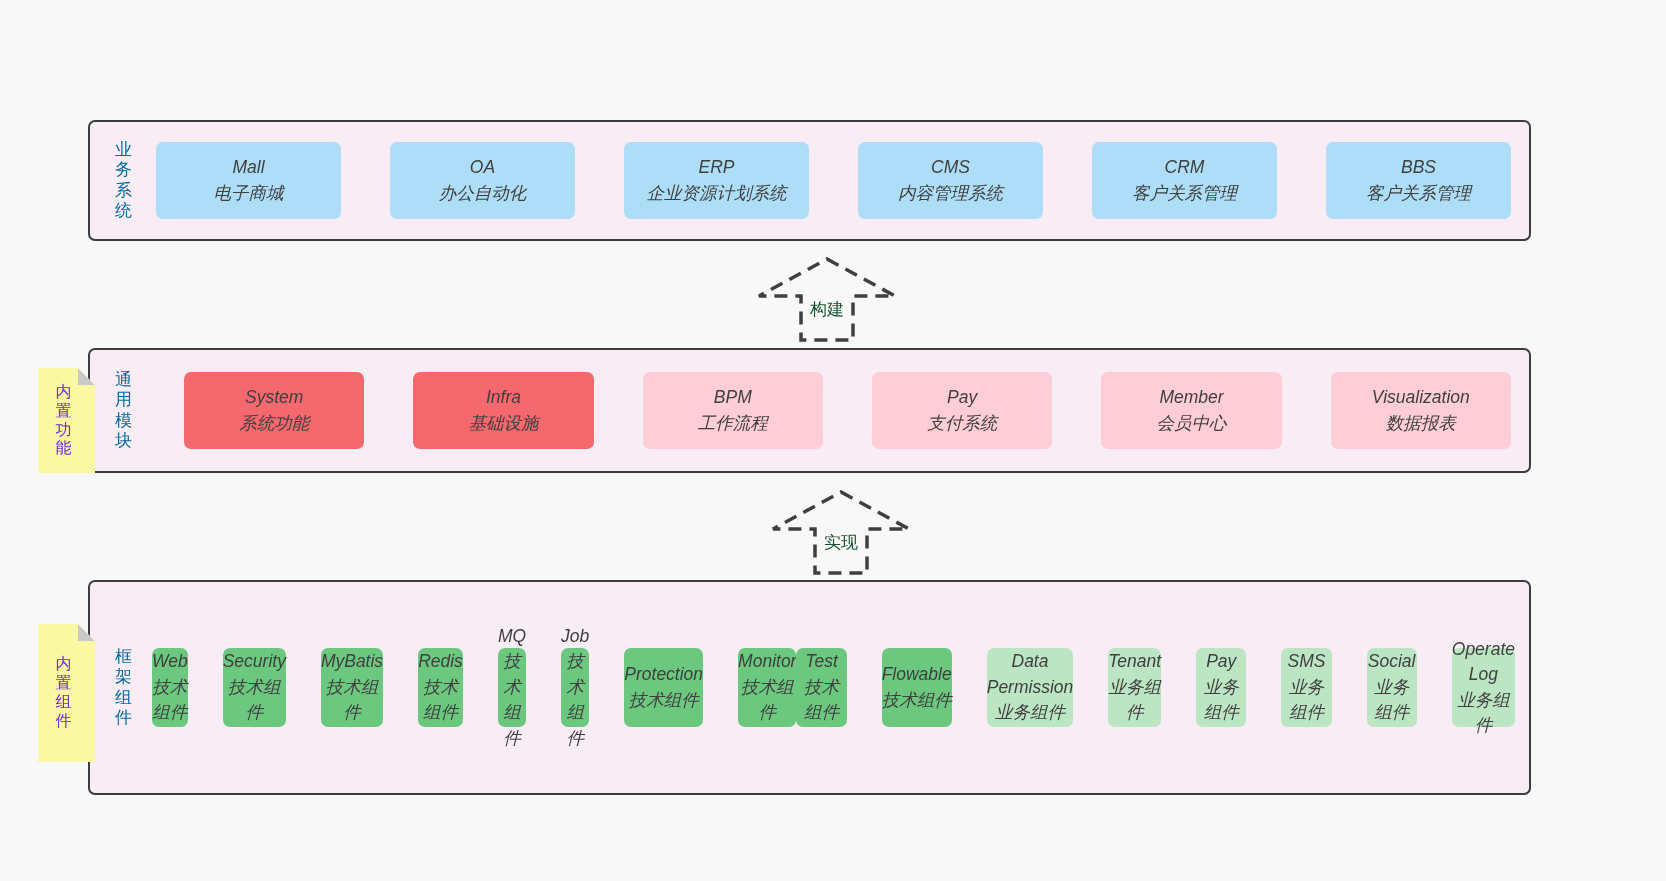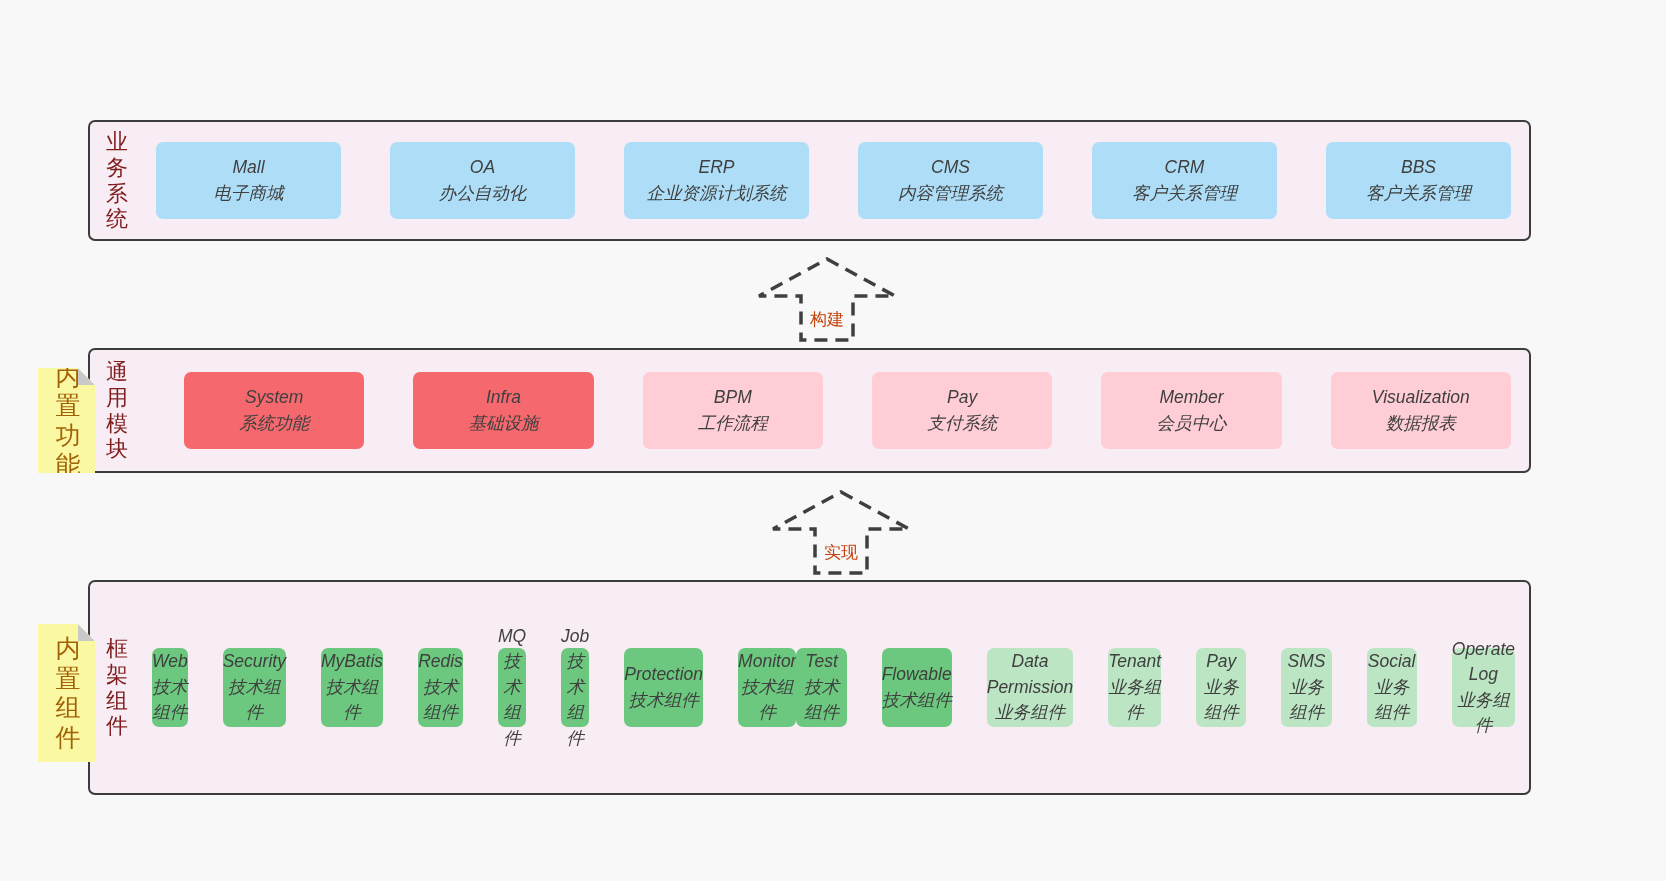--- a/index.html
+++ b/index.html
@@ -11,22 +11,22 @@
   .layer{
     position:absolute;left:88px;width:1443px;box-sizing:border-box;
     background:#f8edf5;border:2px solid #3c3c3c;border-radius:7px;
     display:flex;align-items:center;
   }
   #layer-business{top:120px;height:121px;}
   #layer-modules{top:348px;height:125px;gap:28px;}
   #layer-components{top:580px;height:215px;}
   .side-label{
     flex:0 0 auto;width:26px;margin-left:16px;
-    font-size:22px;line-height:1.18;text-align:left;
-    word-break:break-all;color:#7f1d1d;
+    font-size:17px;line-height:1.18;text-align:right;
+    word-break:break-all;color:#0369a1;
   }
   .box-row{flex:1;display:flex;gap:49px;padding:0 18px 0 24px;}
   .box{
     flex:1;height:77px;border-radius:7px;
     display:flex;flex-direction:column;justify-content:center;align-items:center;
     text-align:center;font-size:17.5px;line-height:1.45;font-style:italic;
   }
   .grid-rows{flex:1;display:flex;flex-direction:row;row-gap:19px;padding:0 14px 0 20px;}
   .grid{display:grid;grid-template-columns:repeat(8,1fr);column-gap:35px;}
   .grid .box{height:79px;flex:none;}
@@ -42,30 +42,30 @@
     clip-path:polygon(0 0,calc(100% - 17px) 0,100% 17px,100% 100%,0 100%);
     display:flex;align-items:center;justify-content:center;
   }
   .note::after{
     content:'';position:absolute;top:0;right:0;width:17px;height:17px;
     background:#c9c9c9;clip-path:polygon(0 0,100% 100%,0 100%);
   }
   #note-modules{left:38px;top:368px;height:105px;}
   #note-components{left:38px;top:624px;height:138px;}
   .note-text{
-    width:22px;font-size:25px;line-height:1.18;text-align:right;
-    word-break:break-all;color:#a16207;
+    width:22px;font-size:16px;line-height:1.18;text-align:left;
+    word-break:break-all;color:#6d28d9;
   }
   .arrow{position:absolute;width:142px;height:86px;}
   #arrow-build{left:756px;top:256px;}
   #arrow-implement{left:770px;top:489px;}
   .arrow svg{position:absolute;left:0;top:0;}
   .arrow-label{
-    position:absolute;left:50%;top:52px;transform:translateX(-50%);
-    background:#f8f8f8;padding:0 3px;font-size:17px;color:#c2410c;white-space:nowrap;text-align:center;
+    position:absolute;left:50%;top:42px;transform:translateX(-50%);
+    background:#f8f8f8;padding:0 3px;font-size:17px;color:#14532d;white-space:nowrap;text-align:center;
   }
 </style>
 </head>
 <body>
 
 <div class="layer" id="layer-business">
   <div class="side-label">业务系统</div>
   <div class="box-row">
     <div class="box blue">
       <span class="box-title">Mall</span>

